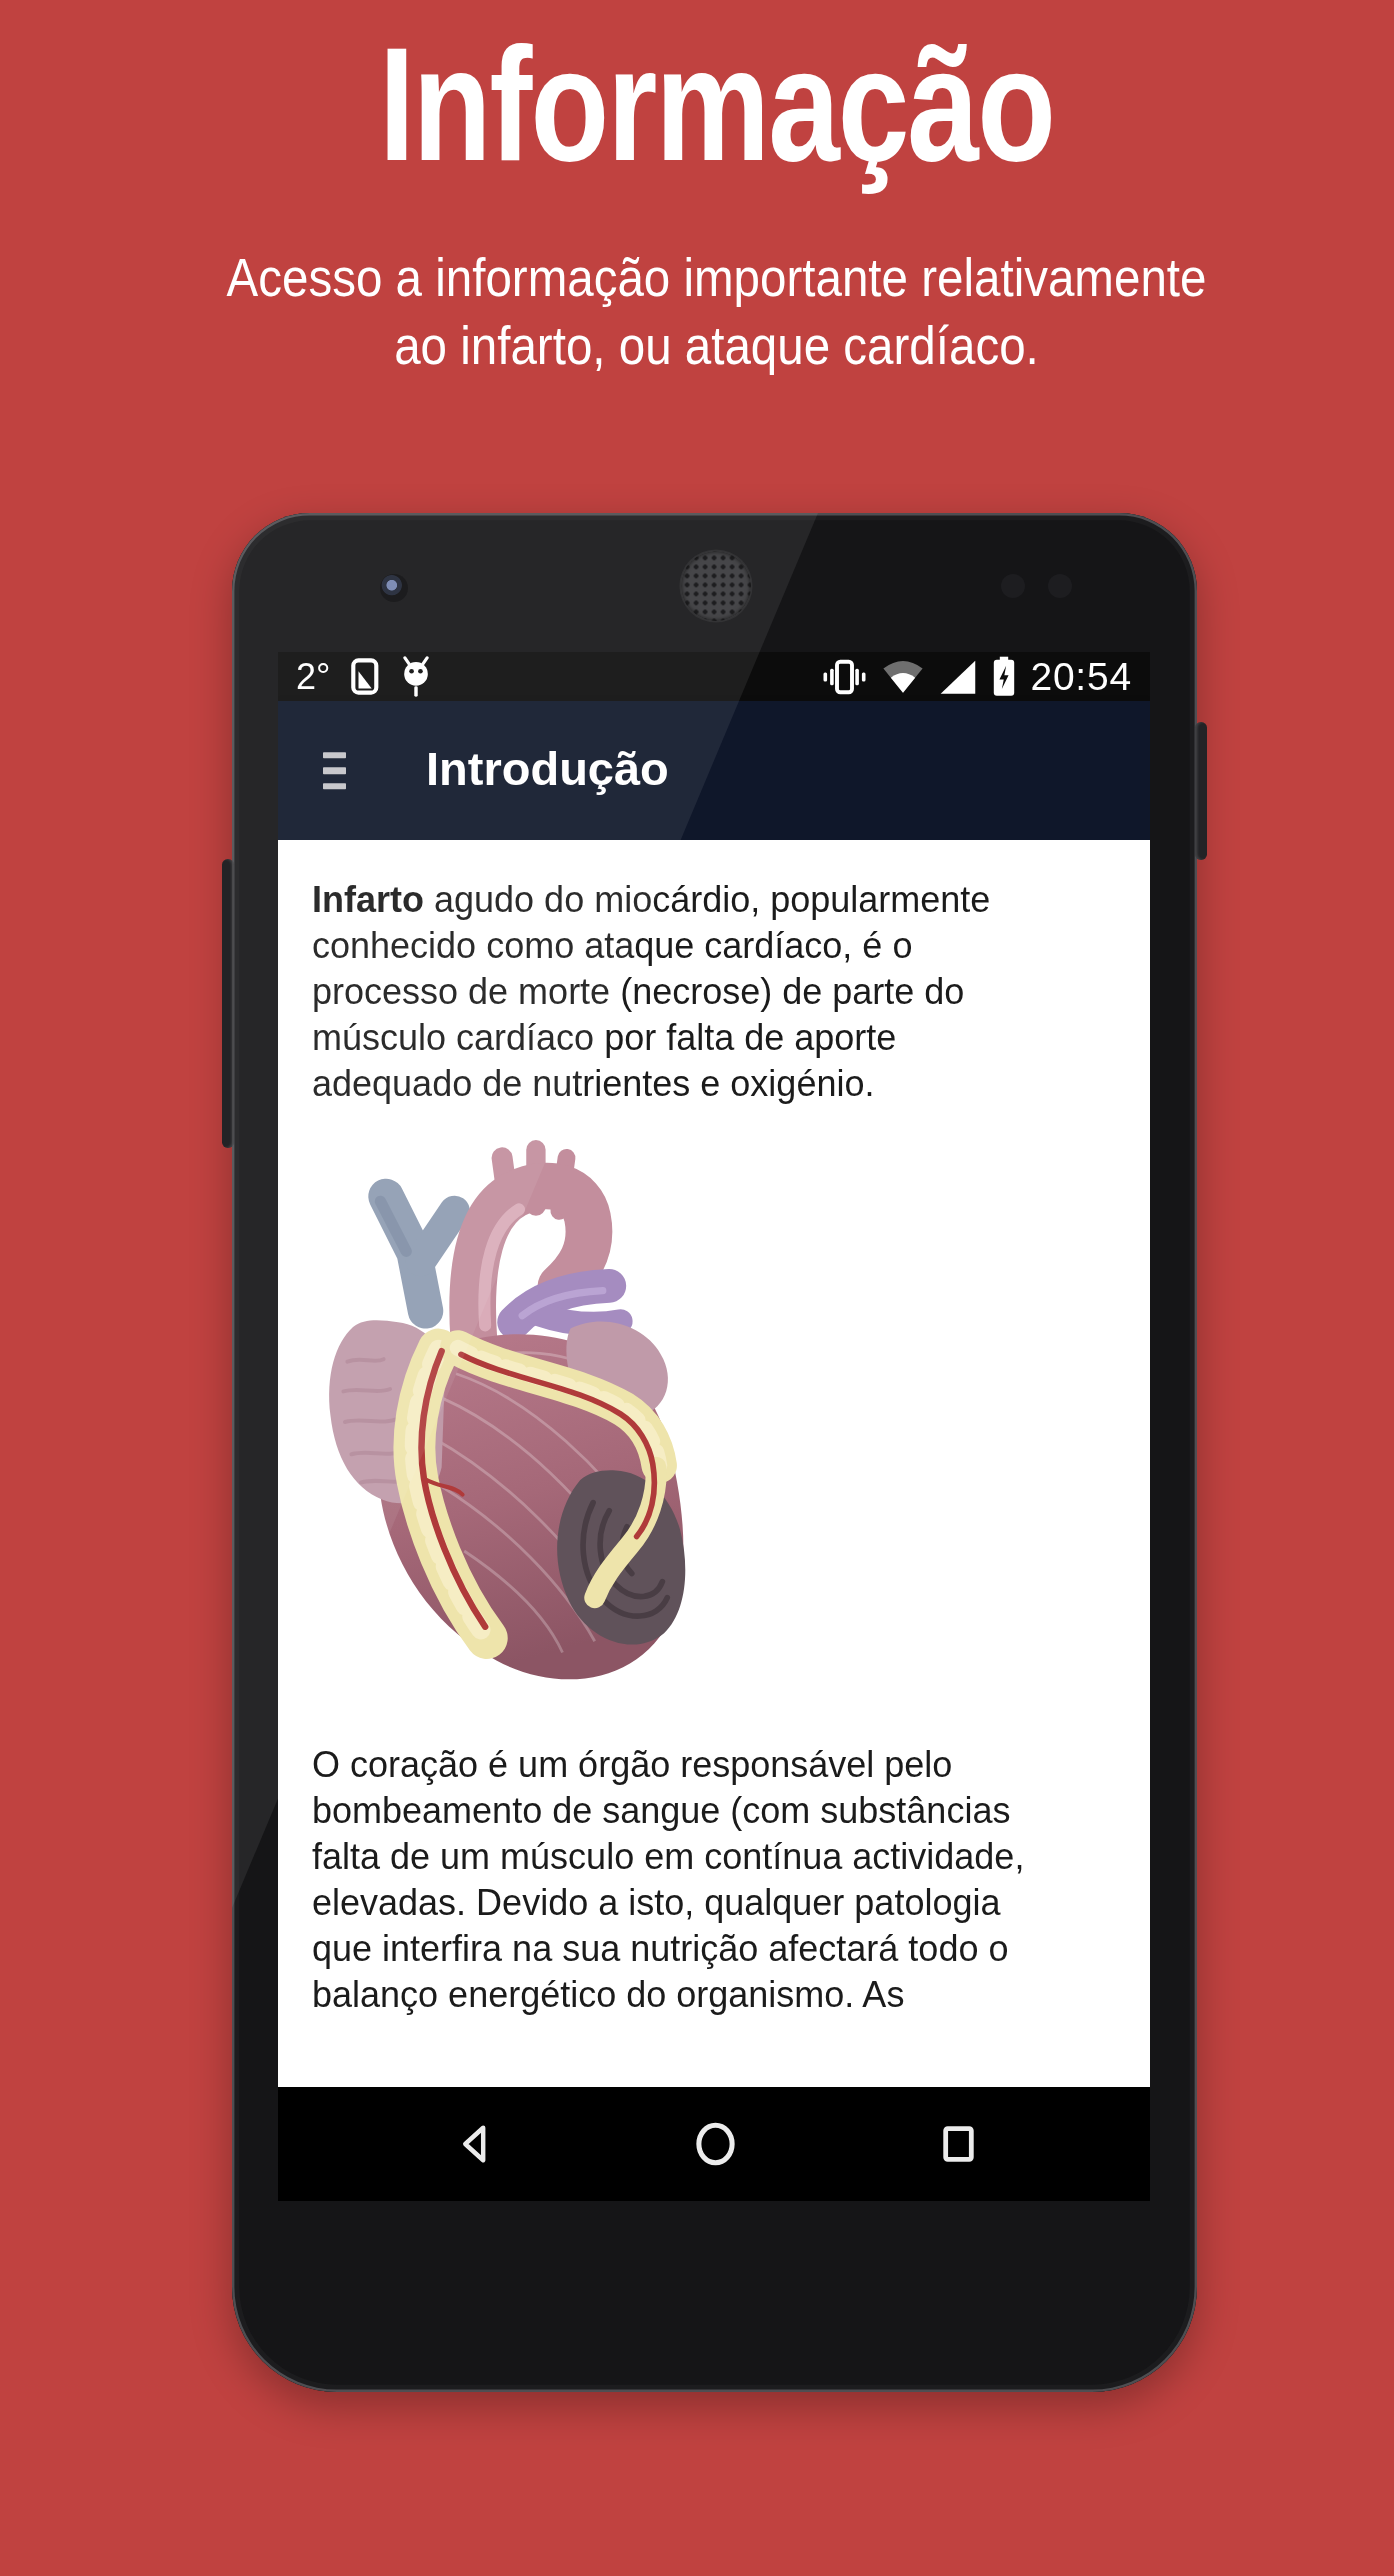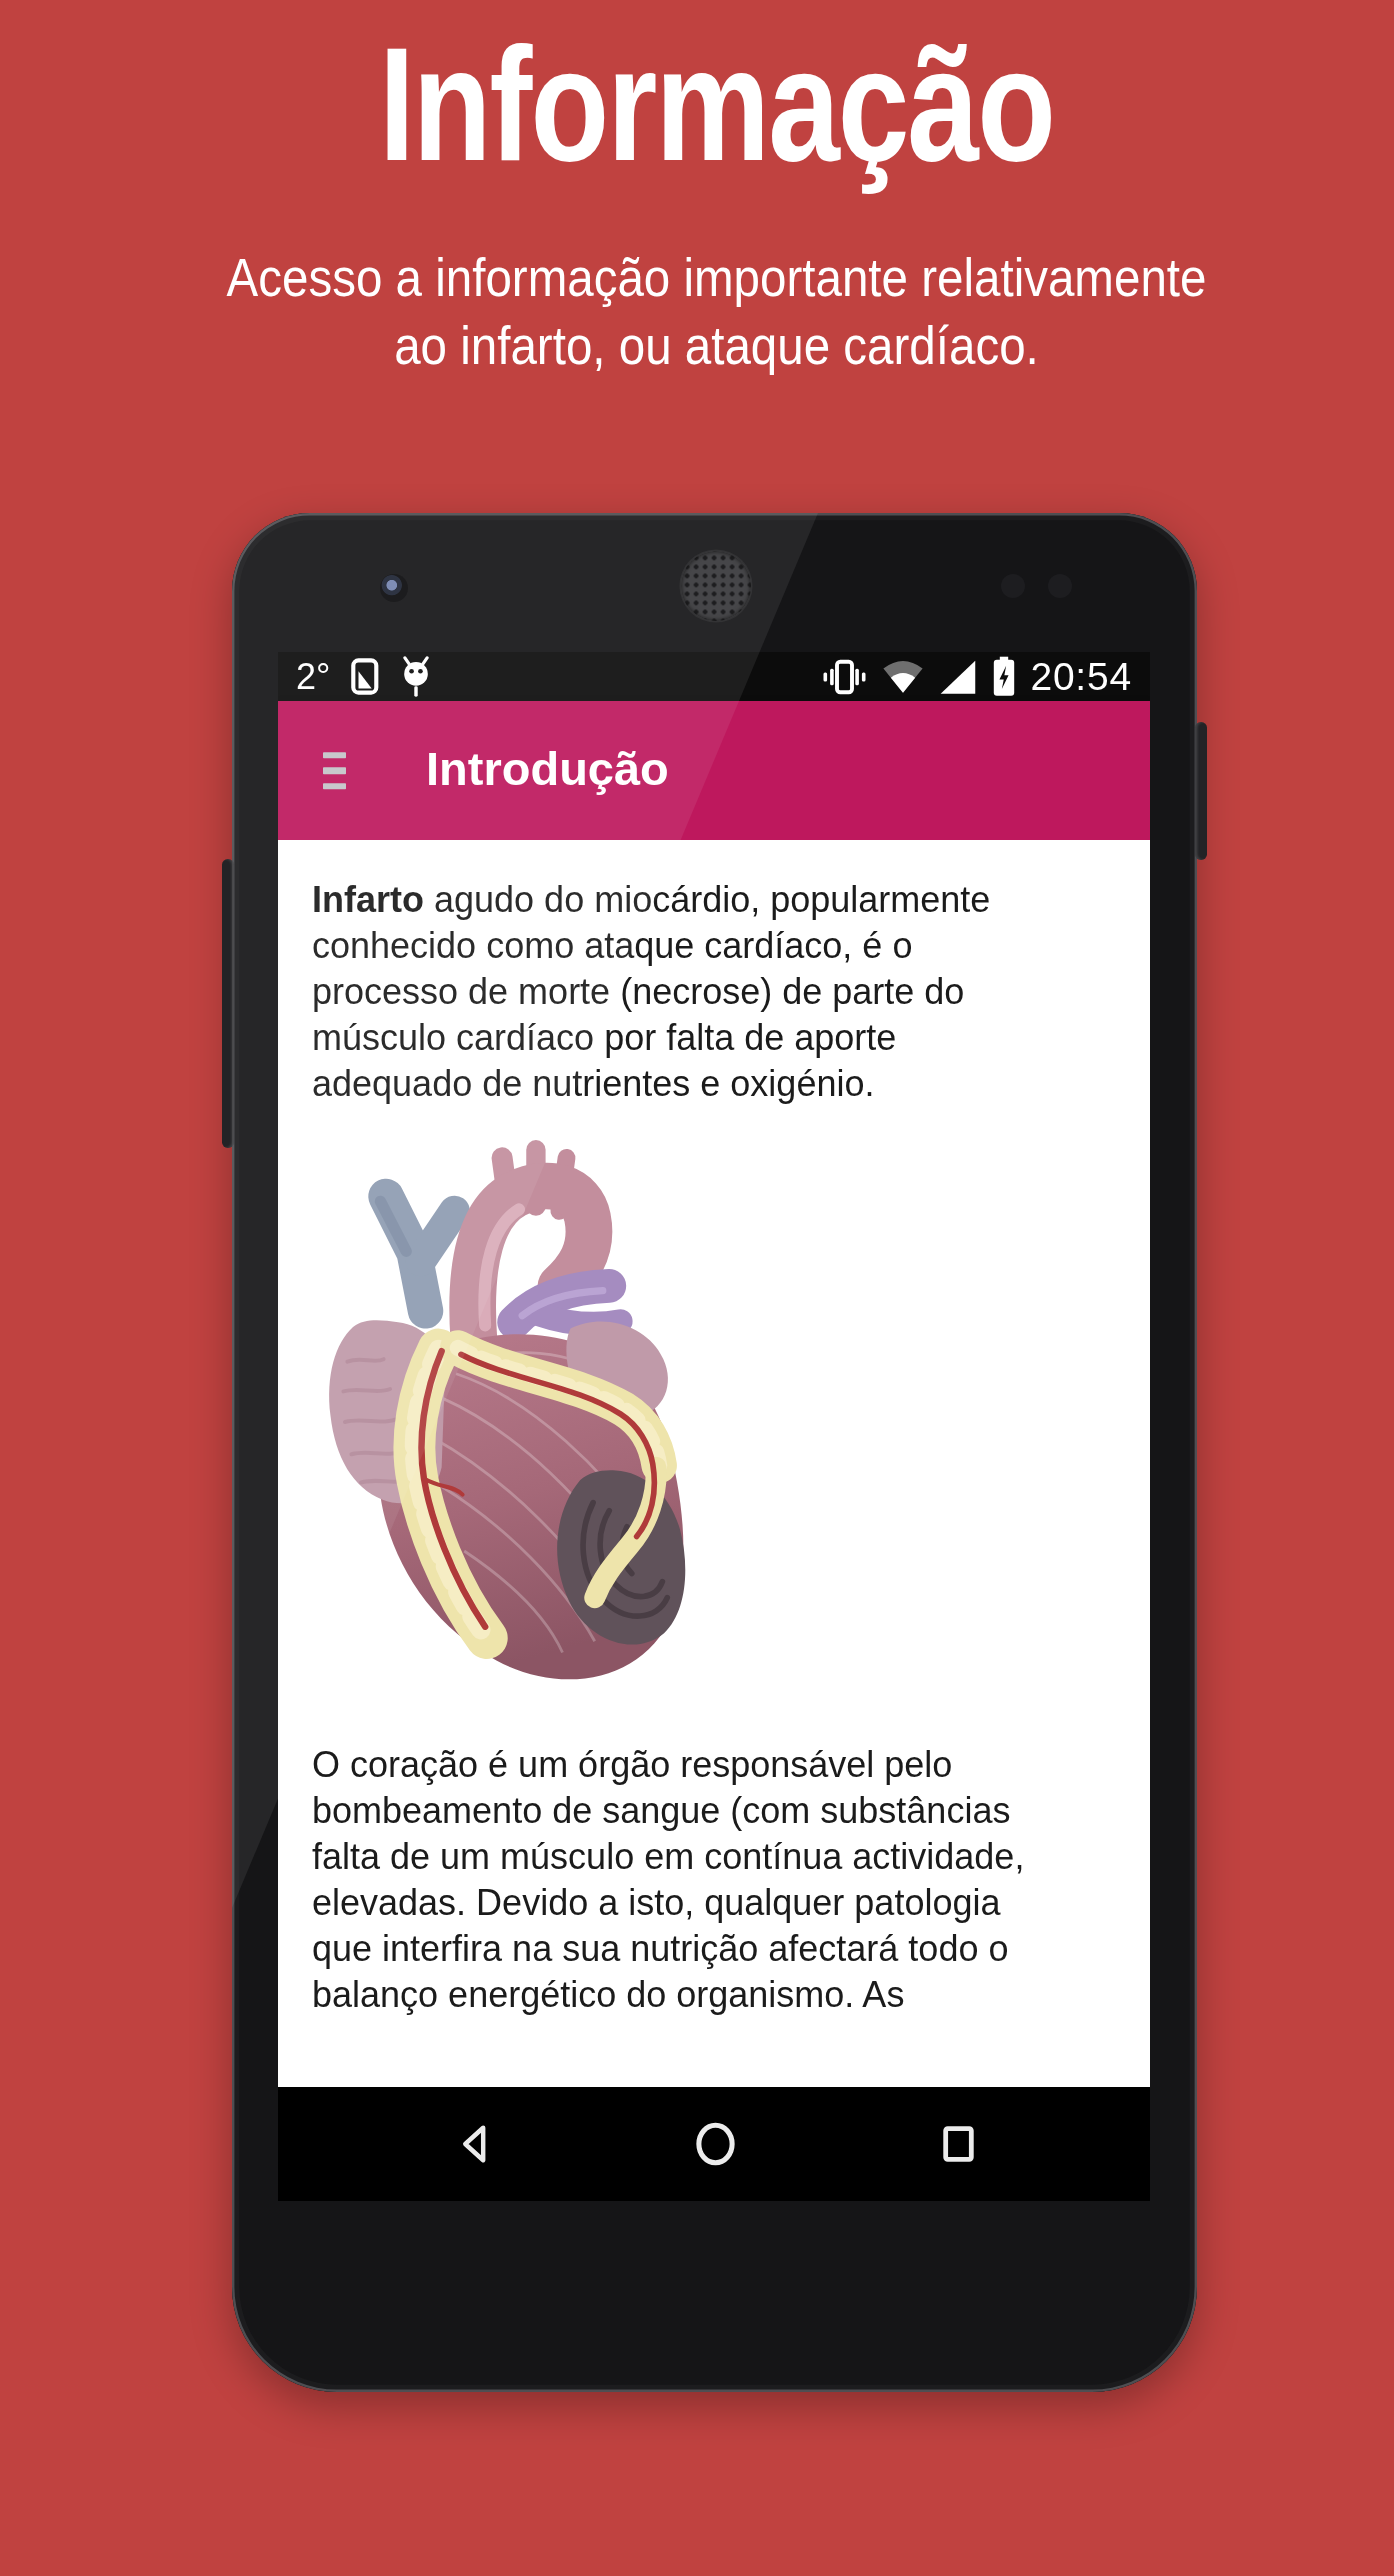--- a/index.html
+++ b/index.html
@@ -42,21 +42,21 @@
   
   .status-bar{position:absolute;top:0;left:0;right:0;height:49px;background:#0C0C0C;
               display:flex;align-items:center;padding:0 18px;box-sizing:border-box;color:#fff;}
   .sb-left{display:flex;align-items:center;gap:21px;}
   .sb-right{margin-left:auto;display:flex;align-items:center;gap:14.6px;justify-content:center;}
   .sb-temp{font-size:36px;}
   .sb-time{font-size:39px;letter-spacing:0.8px;}
   .sb-ic{display:block;}
 
   
-  .app-bar{position:absolute;top:49px;left:0;right:0;height:139px;background:#be185d;
+  .app-bar{position:absolute;top:49px;left:0;right:0;height:139px;background:#0f172a;
            box-shadow:0 4px 9px rgba(0,0,0,.32);padding-left:12px;}
   .menu-btn{position:absolute;left:45px;top:50%;transform:translateY(-50%);
             width:23px;display:flex;flex-direction:column;gap:9px;cursor:pointer;}
   .menu-btn span{display:block;width:23px;height:6.5px;background:#C4C4C8;border-radius:0.8px;}
   .appbar-title{position:absolute;left:148px;top:50%;transform:translateY(-54%);
                 font-size:47px;font-weight:bold;color:#fff;}
 
   
   .content{position:absolute;top:188px;left:0;right:0;height:1247px;background:#fff;overflow:hidden;}
   .para{position:absolute;left:34px;width:804px;font-size:36px;line-height:46px;color:#1B1B1B;}

